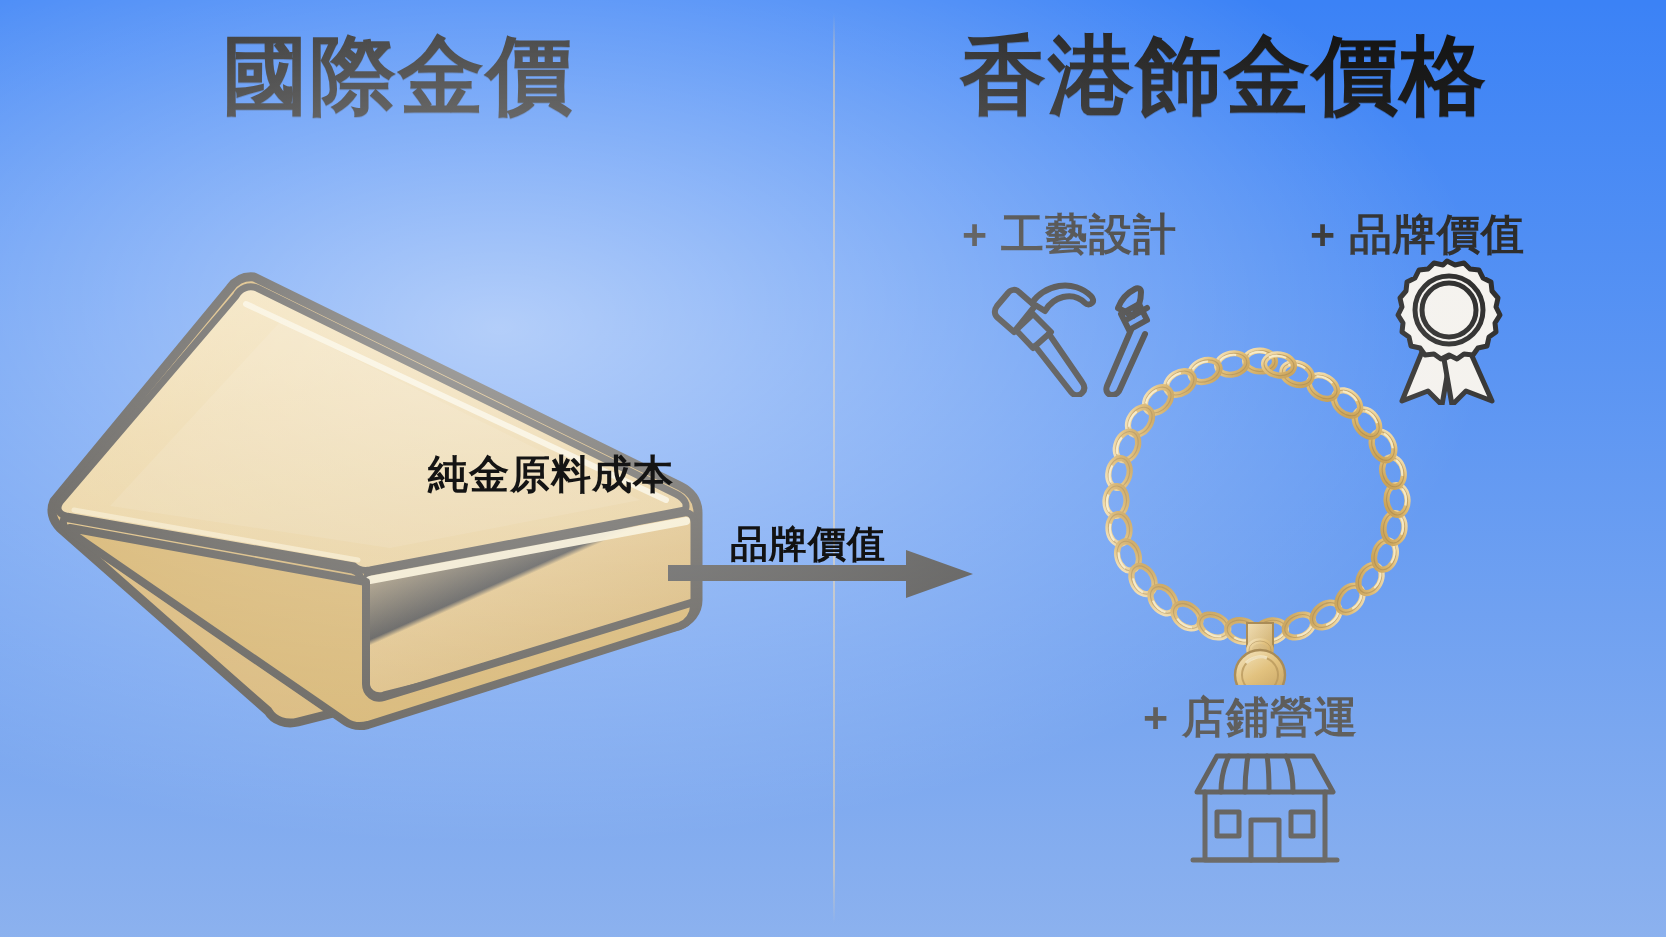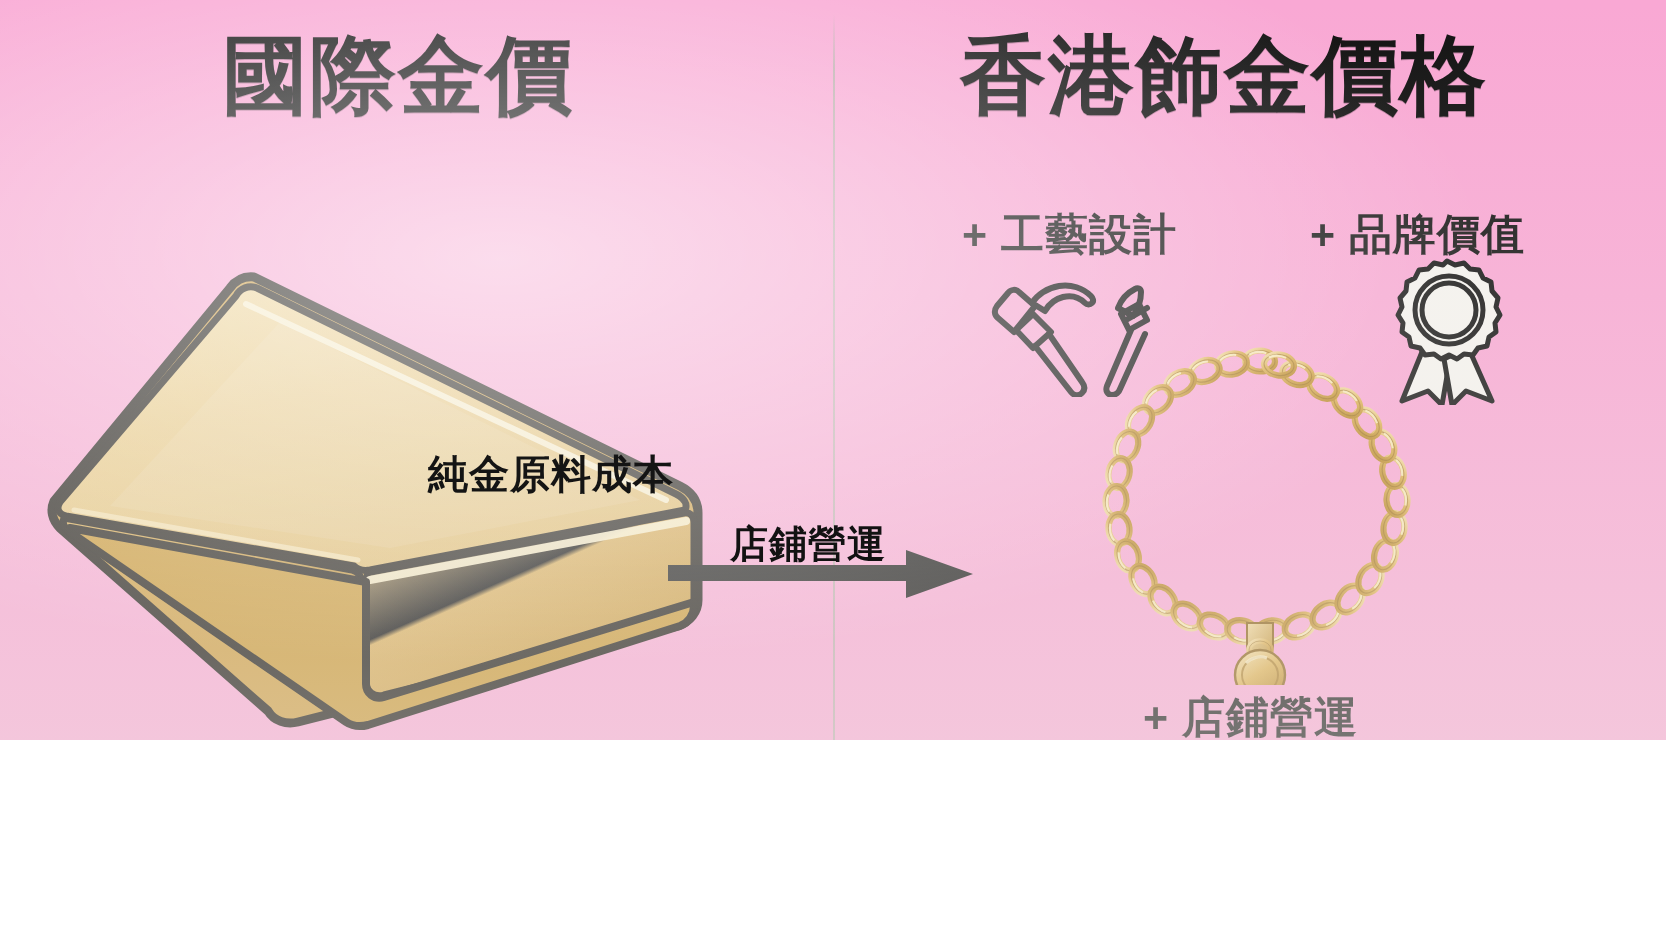--- a/index.html
+++ b/index.html
@@ -6,22 +6,22 @@
     margin: 0;
     padding: 0;
     background: #ffffff;
   }
   body {
     font-family: "Liberation Sans", "DejaVu Sans", sans-serif;
   }
   #canvas {
     position: relative;
     width: 1666px;
-    height: 740px;
-    background: #f9a8d4;
+    height: 937px;
+    background: #3b82f6;
     overflow: hidden;
   }
   
   #canvas::after {
     content: "";
     position: absolute;
     inset: 0;
     pointer-events: none;
     background:
       radial-gradient(ellipse at 30% 35%, rgba(255,255,255,0.55), rgba(255,255,255,0) 60%),
@@ -193,21 +193,21 @@
              L 344 427
              C 334 430, 326 423, 326 414
              L 326 312
              L 30 258 Z" fill="#c8952f" stroke="#14110c" stroke-width="8" stroke-linejoin="round"></path>
 
     <path d="M 240 52 L 600 230 L 350 278 L 70 236 Z" fill="#ffffff" opacity="0.10"></path>
   </svg>
 
   <div id="label-material">純金原料成本</div>
 
-  <div id="label-addcost">店鋪營運</div>
+  <div id="label-addcost">品牌價值</div>
 
   <svg class="icon-abs" id="arrow" viewBox="0 0 310 52">
     <path d="M 0 17 L 238 17 L 238 2 L 305 26 L 238 50 L 238 33 L 0 33 Z" fill="#0d0d0d"></path>
   </svg>
 
   <div class="title" id="title-right">香港飾金價格</div>
 
   <div class="plus-label" id="label-craft">+ 工藝設計</div>
 
   <div class="plus-label" id="label-brand">+ 品牌價值</div>

